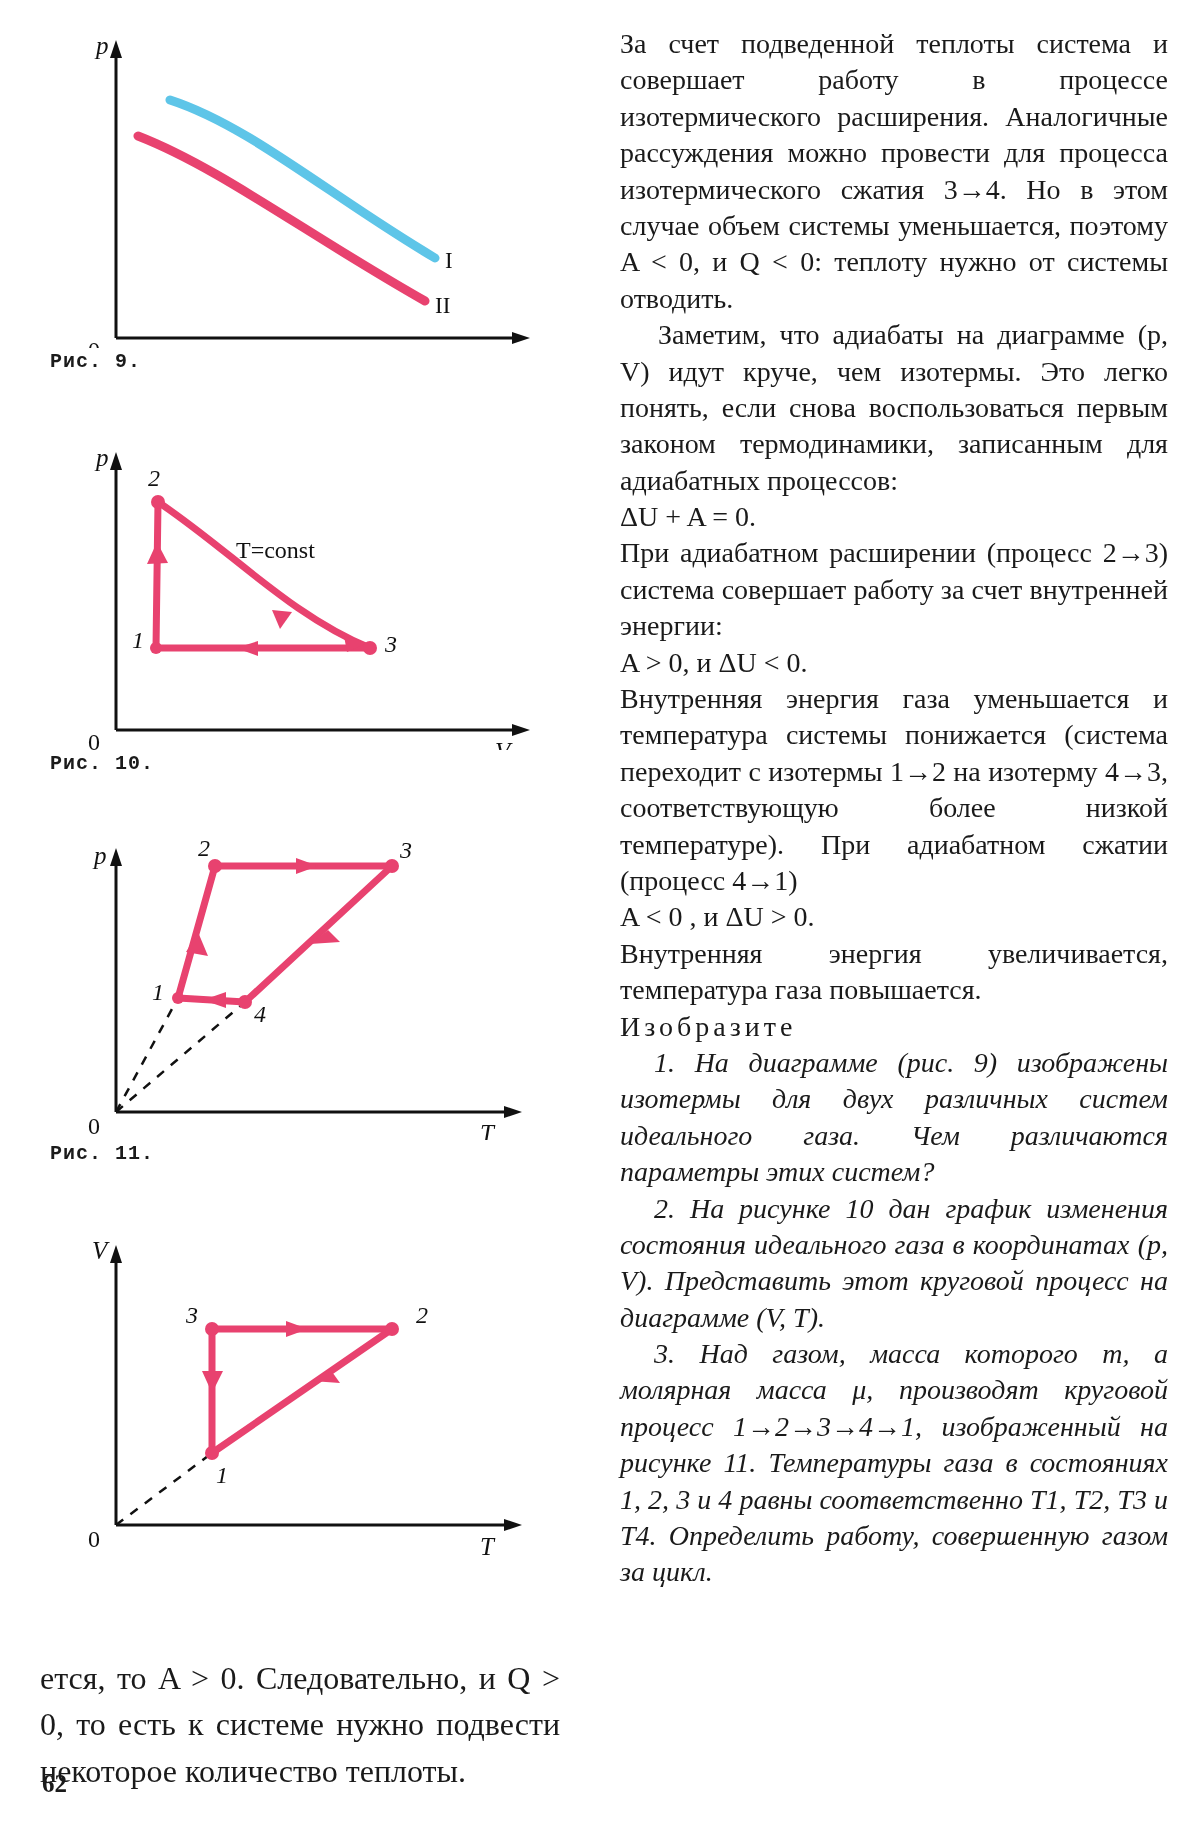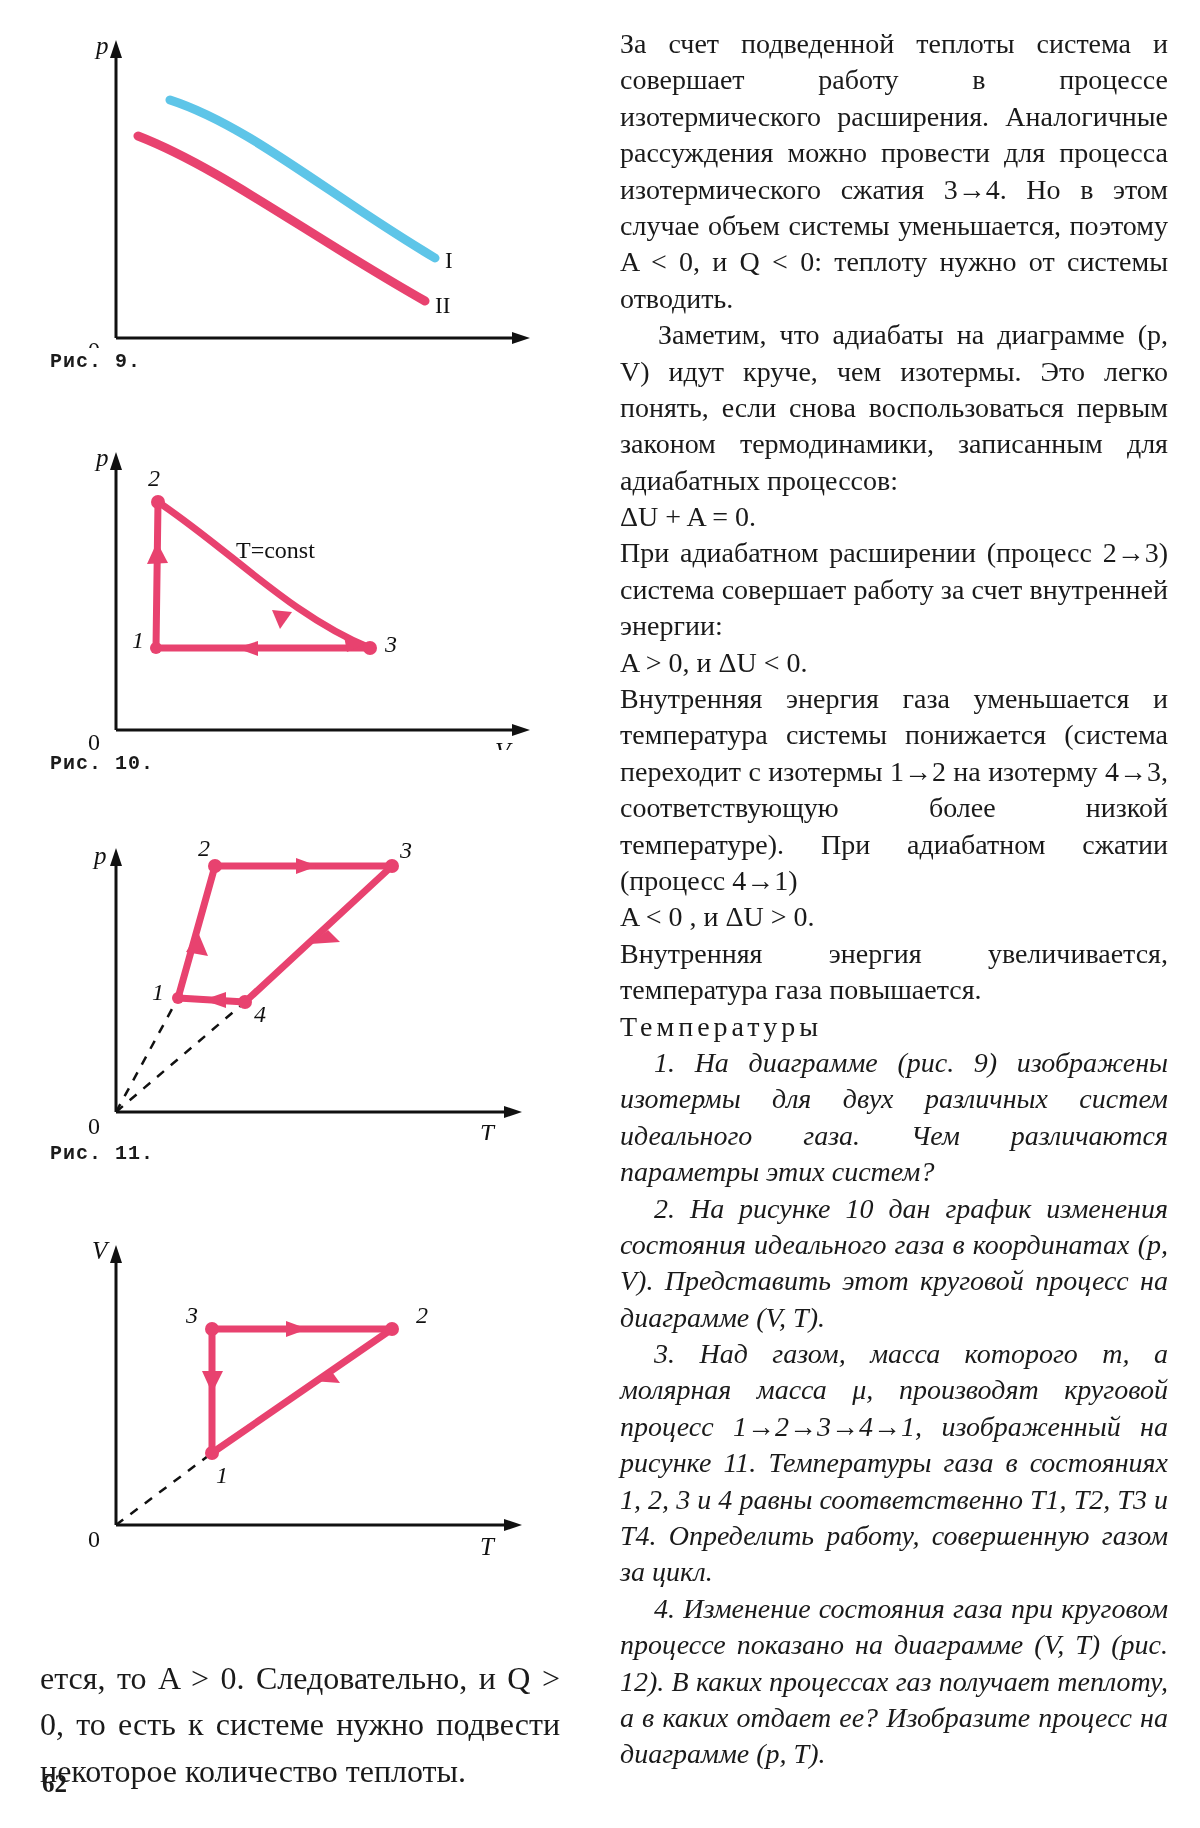--- a/index.html
+++ b/index.html
@@ -264,20 +264,19 @@
   <div class="right-col">
     <p>За счет подведенной теплоты система и совершает работу в процессе изотермического расширения. Аналогичные рассуждения можно провести для процесса изотермического сжатия 3→4. Но в этом случае объем системы уменьшается, поэтому A &lt; 0, и Q &lt; 0: теплоту нужно от системы отводить.</p>
     <p class="indent">Заметим, что адиабаты на диаграмме (p, V) идут круче, чем изотермы. Это легко понять, если снова воспользоваться первым законом термодинамики, записанным для адиабатных процессов:</p>
     <p class="formula">ΔU + A = 0.</p>
     <p>При адиабатном расширении (процесс 2→3) система совершает работу за счет внутренней энергии:</p>
     <p class="formula">A &gt; 0,  и ΔU &lt; 0.</p>
     <p>Внутренняя энергия газа уменьшается и температура системы понижается (система переходит с изотермы 1→2 на изотерму 4→3, соответствующую более низкой температуре). При адиабатном сжатии (процесс 4→1)</p>
     <p class="formula">A &lt; 0 ,  и ΔU &gt; 0.</p>
     <p>Внутренняя энергия увеличивается, температура газа повышается.</p>
 
-    <p class="exercises-head">Температуры</p>
+    <p class="exercises-head">Изобразите</p>
     <p class="ex">1. На диаграмме (рис. 9) изображены изотермы для двух различных систем идеального газа. Чем различаются параметры этих систем?</p>
     <p class="ex">2. На рисунке 10 дан график изменения состояния идеального газа в координатах (p, V). Представить этот круговой процесс на диаграмме (V, T).</p>
     <p class="ex">3. Над газом, масса которого m, а молярная масса μ, производят круговой процесс 1→2→3→4→1, изображенный на рисунке 11. Температуры газа в состояниях 1, 2, 3 и 4 равны соответственно T1, T2, T3 и T4. Определить работу, совершенную газом за цикл.</p>
-    <p class="ex">4. Изменение состояния газа при круговом процессе показано на диаграмме (V, T) (рис. 12). В каких процессах газ получает теплоту, а в каких отдает ее? Изобразите процесс на диаграмме (p, T).</p>
   </div>
 
 </div>
 
 </body></html>

